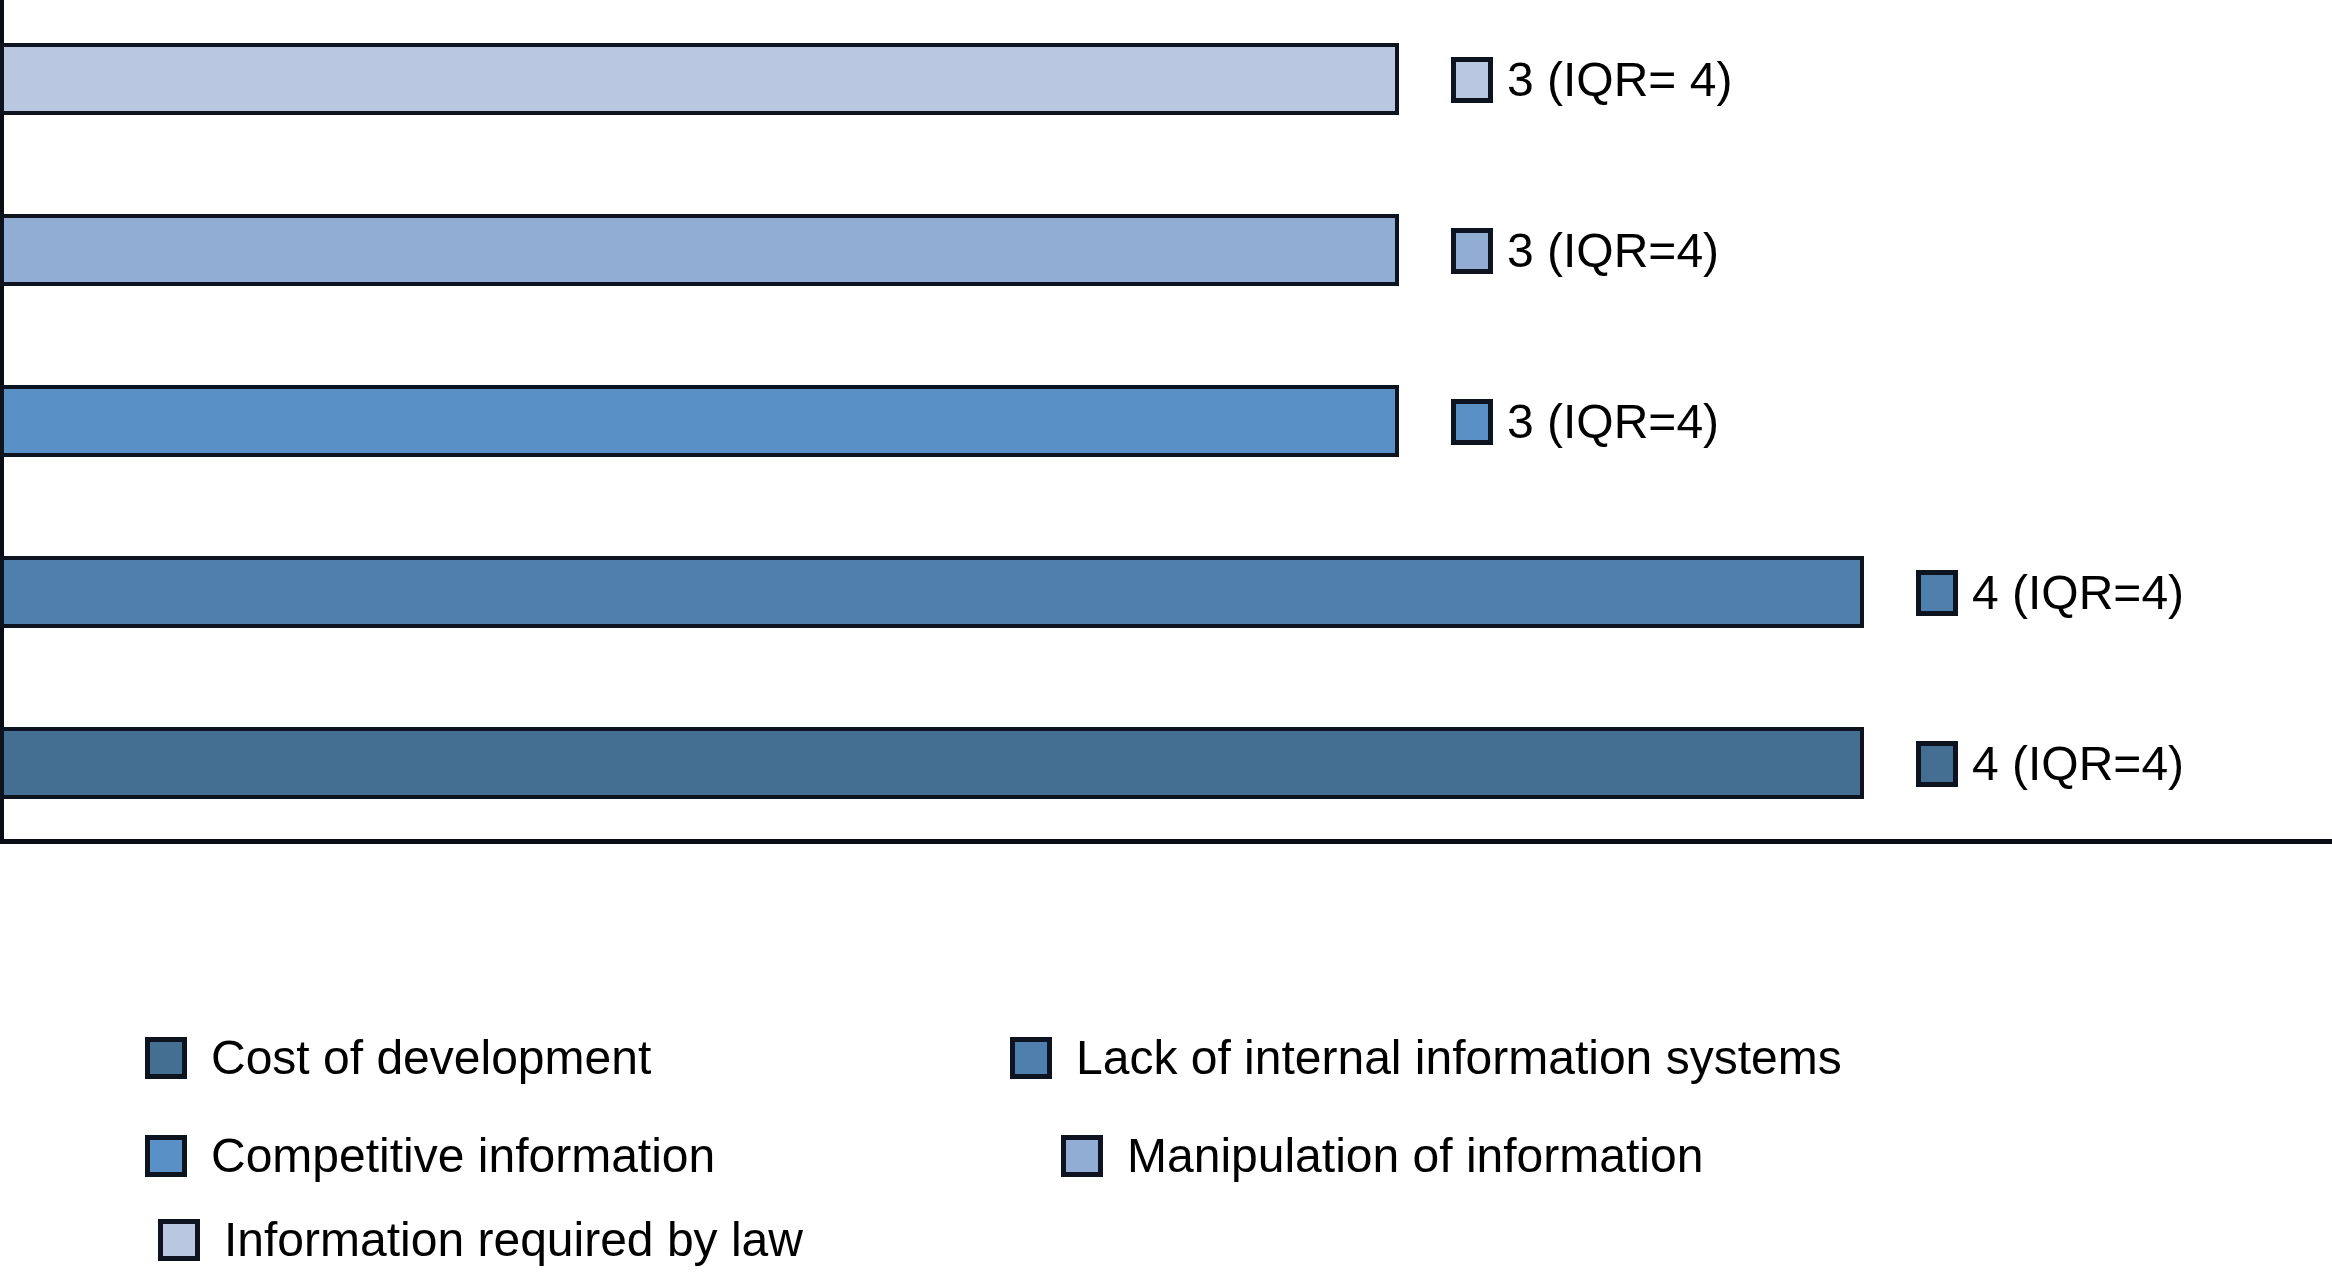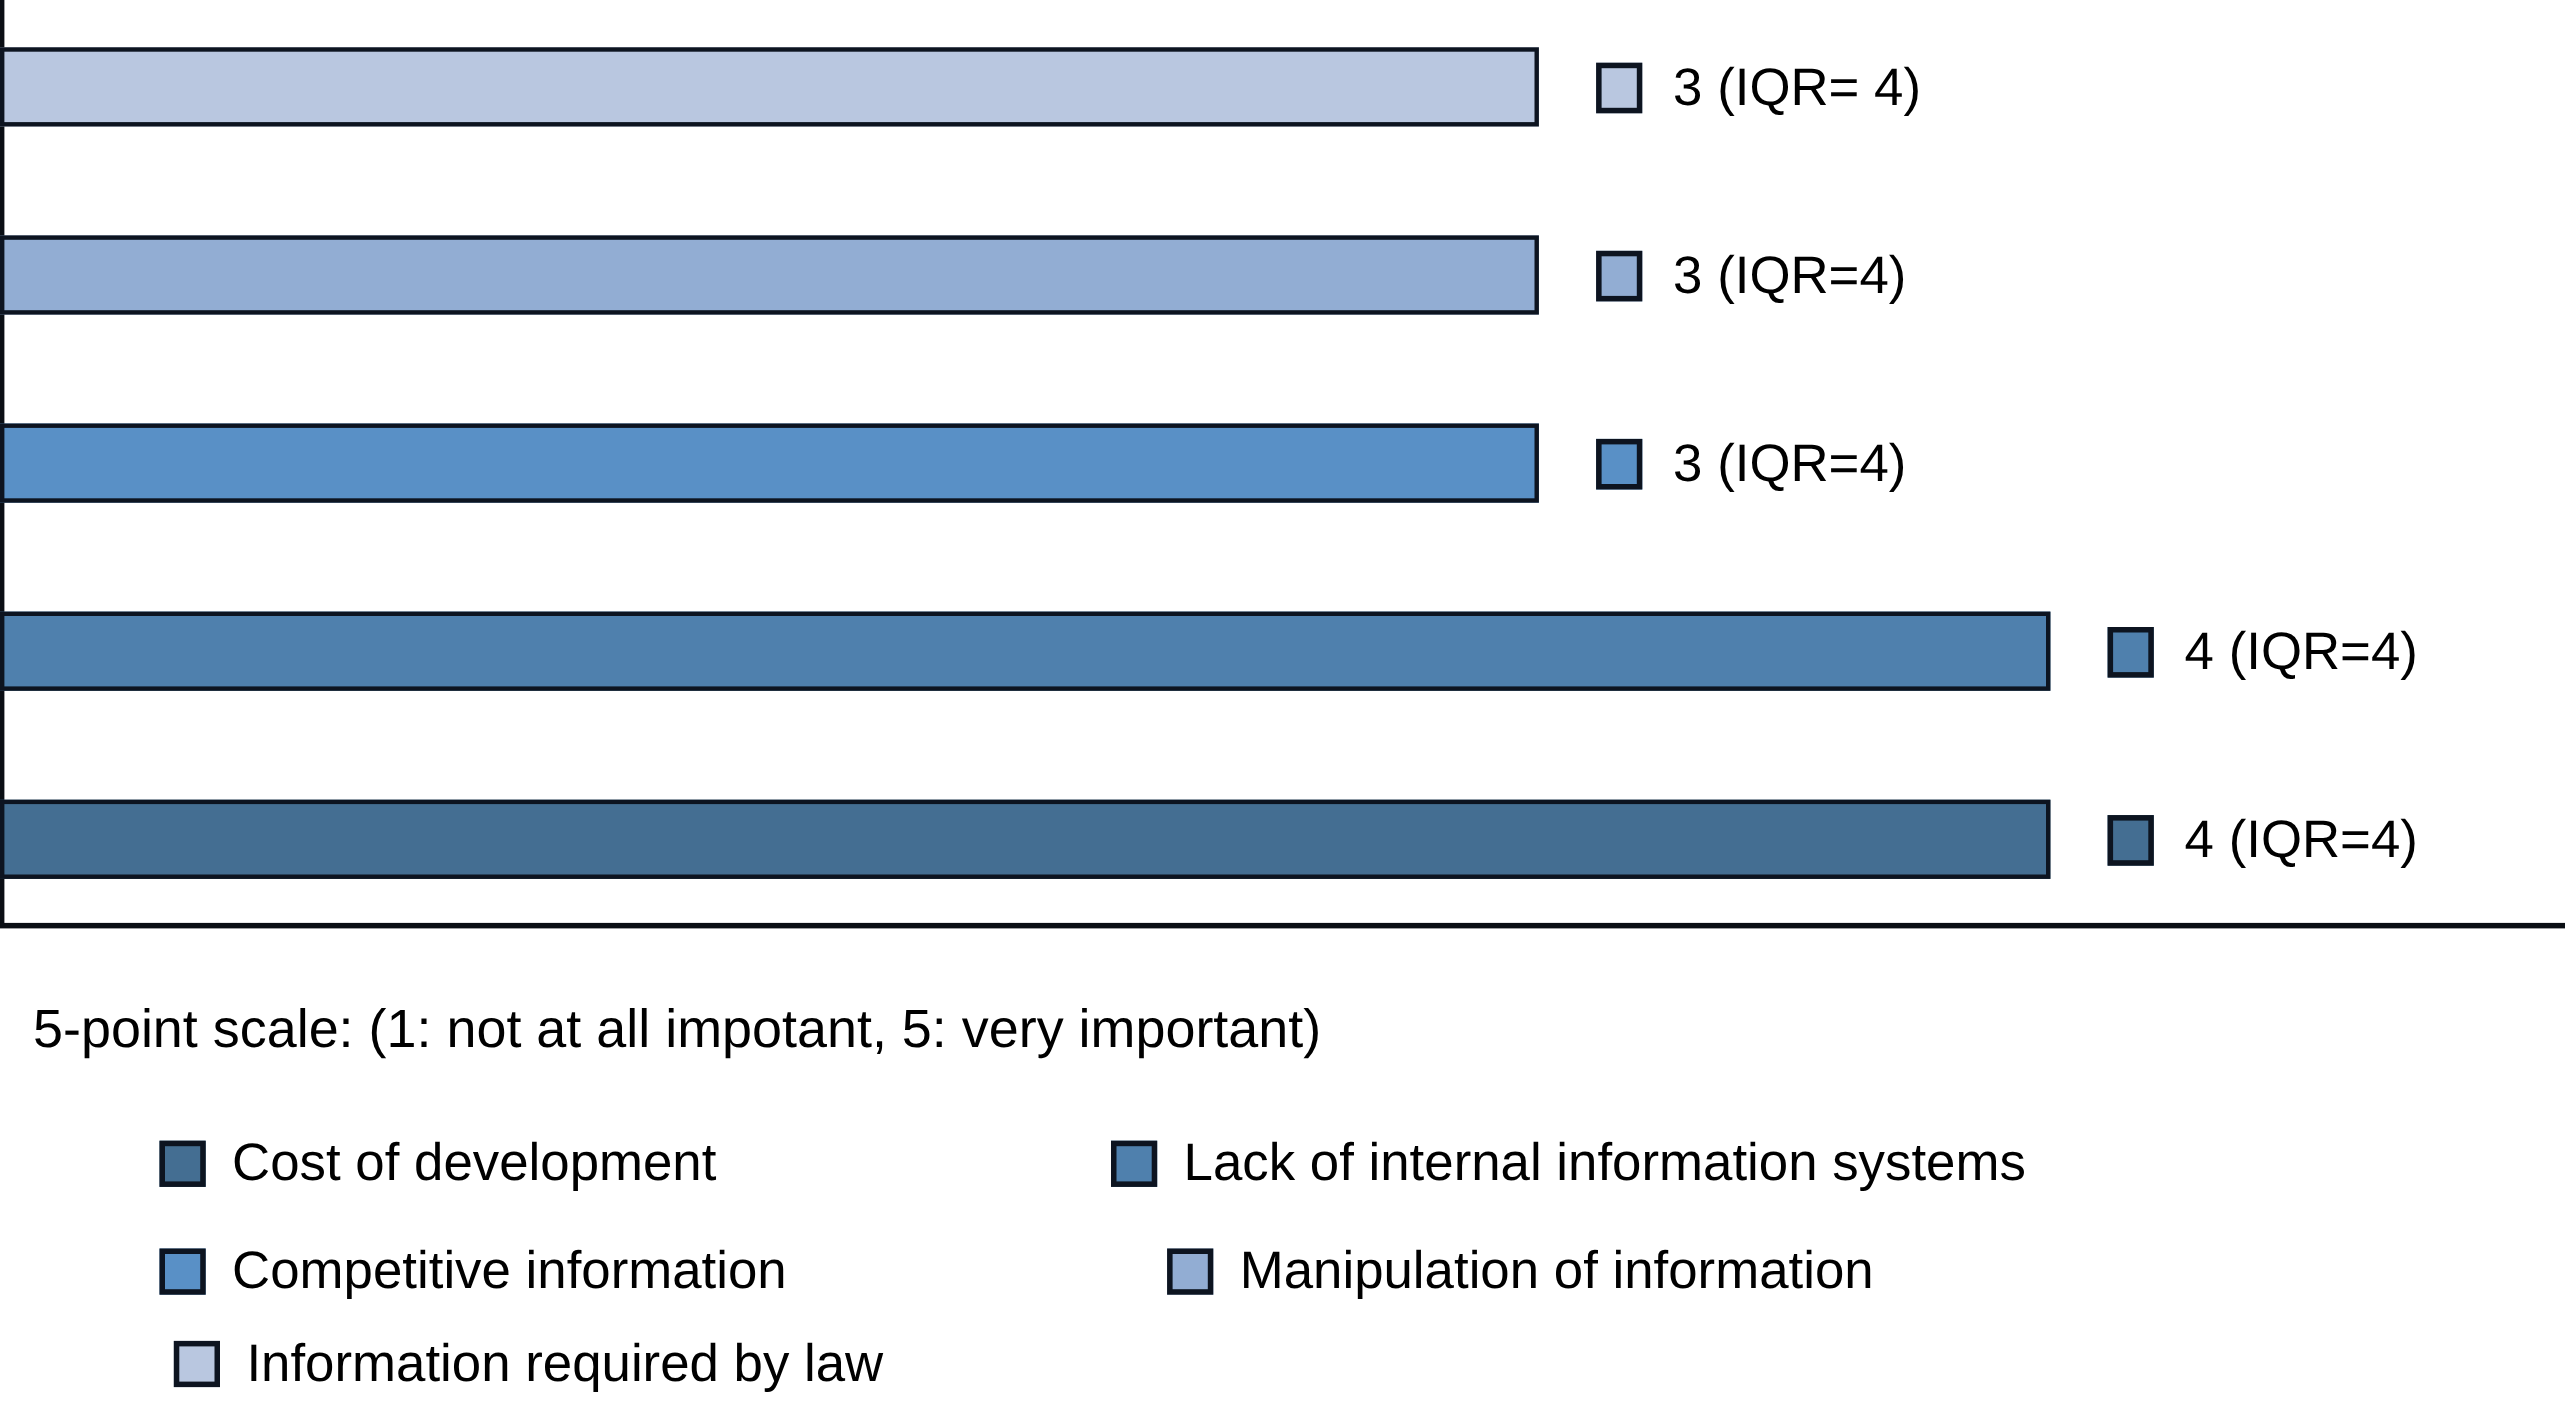--- a/index.html
+++ b/index.html
@@ -15,21 +15,21 @@
   .y-axis{position:absolute;left:0;top:0;width:4px;height:843px;background:#0a0e14;}
   .x-axis{position:absolute;left:0;top:839px;width:2332px;height:5px;background:#0a0e14;}
   .bar{
     position:absolute;left:0;
     height:72px;
     border:4px solid #0d1420;
     box-sizing:border-box;
   }
   .bar-label-group{
     position:absolute;
-    display:flex;align-items:center;gap:28px;
+    display:flex;align-items:center;gap:14px;
     height:48px;
   }
   .swatch{
     width:42px;height:46px;
     border:5px solid #0d1420;
     box-sizing:border-box;
     flex:0 0 auto;
   }
   .bar-label-text{
     font-size:48px;line-height:48px;white-space:nowrap;
@@ -78,21 +78,20 @@
           <span class="swatch" style="background: rgb(79, 128, 173);"></span>
           <span class="bar-label-text">4 (IQR=4)</span>
         </div>
         <div class="bar" style="top: 727px; width: 1864px; background: rgb(68, 110, 146);"></div>
         <div class="bar-label-group" style="left: 1916px; top: 740px;">
           <span class="swatch" style="background: rgb(68, 110, 146);"></span>
           <span class="bar-label-text">4 (IQR=4)</span>
         </div>
       </div>
   </div>
-  <div id="note">5-point scale: (1: not at all impotant, 5: very important)</div>
   <div id="legend">
       <div class="legend-item" style="left: 145px; top: 1036px;">
         <span class="legend-swatch" style="background: rgb(68, 110, 146);"></span>
         <span class="legend-label">Cost of development</span>
       </div>
       <div class="legend-item" style="left: 145px; top: 1134px;">
         <span class="legend-swatch" style="background: rgb(89, 144, 198);"></span>
         <span class="legend-label">Competitive information</span>
       </div>
       <div class="legend-item" style="left: 158px; top: 1218px;">

